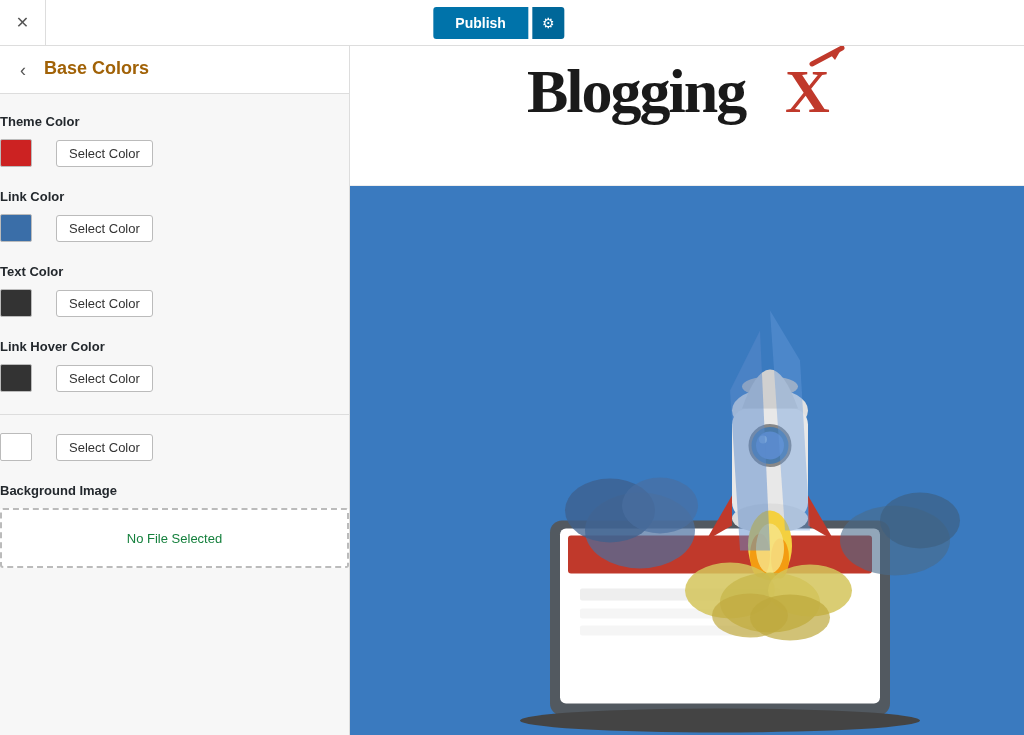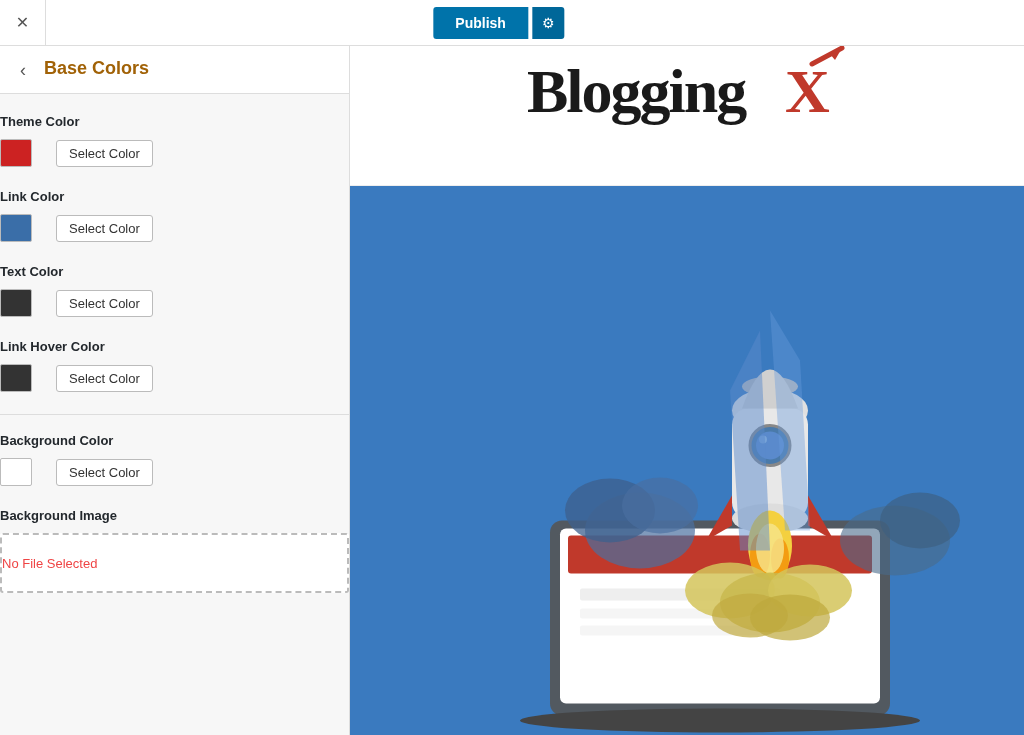--- a/index.html
+++ b/index.html
@@ -152,23 +152,23 @@
       color: #23282d;
       margin-bottom: 14px;
     }
 
     .file-drop-zone {
       border: 2px dashed #bbb;
       border-radius: 3px;
       min-height: 60px;
       display: flex;
       align-items: center;
-      justify-content: flex-start;
-      background: #fff;
-      color: #ef4444;
+      justify-content: center;
+      background: #fff;
+      color: #15803d;
       font-size: 13px;
       cursor: pointer;
       margin-top: 4px;
     }
 
     
     .preview {
       flex: 1;
       display: flex;
       flex-direction: column;
@@ -247,21 +247,20 @@
         <div class="color-row">
           <div class="color-swatch" style="background:#333333;"></div>
           <button class="select-color-btn">Select Color</button>
         </div>
       </div>
 
       <hr class="divider">
 
 
       <div class="color-group">
-        <div class="color-group-label">Background Color</div>
         <div class="color-row">
           <div class="color-swatch" style="background:#ffffff; border:1px solid #bbb;"></div>
           <button class="select-color-btn">Select Color</button>
         </div>
       </div>
 
       <div class="color-group">
         <div class="color-group-label">Background Image</div>
         <div class="file-drop-zone">
           <span>No File Selected</span>

